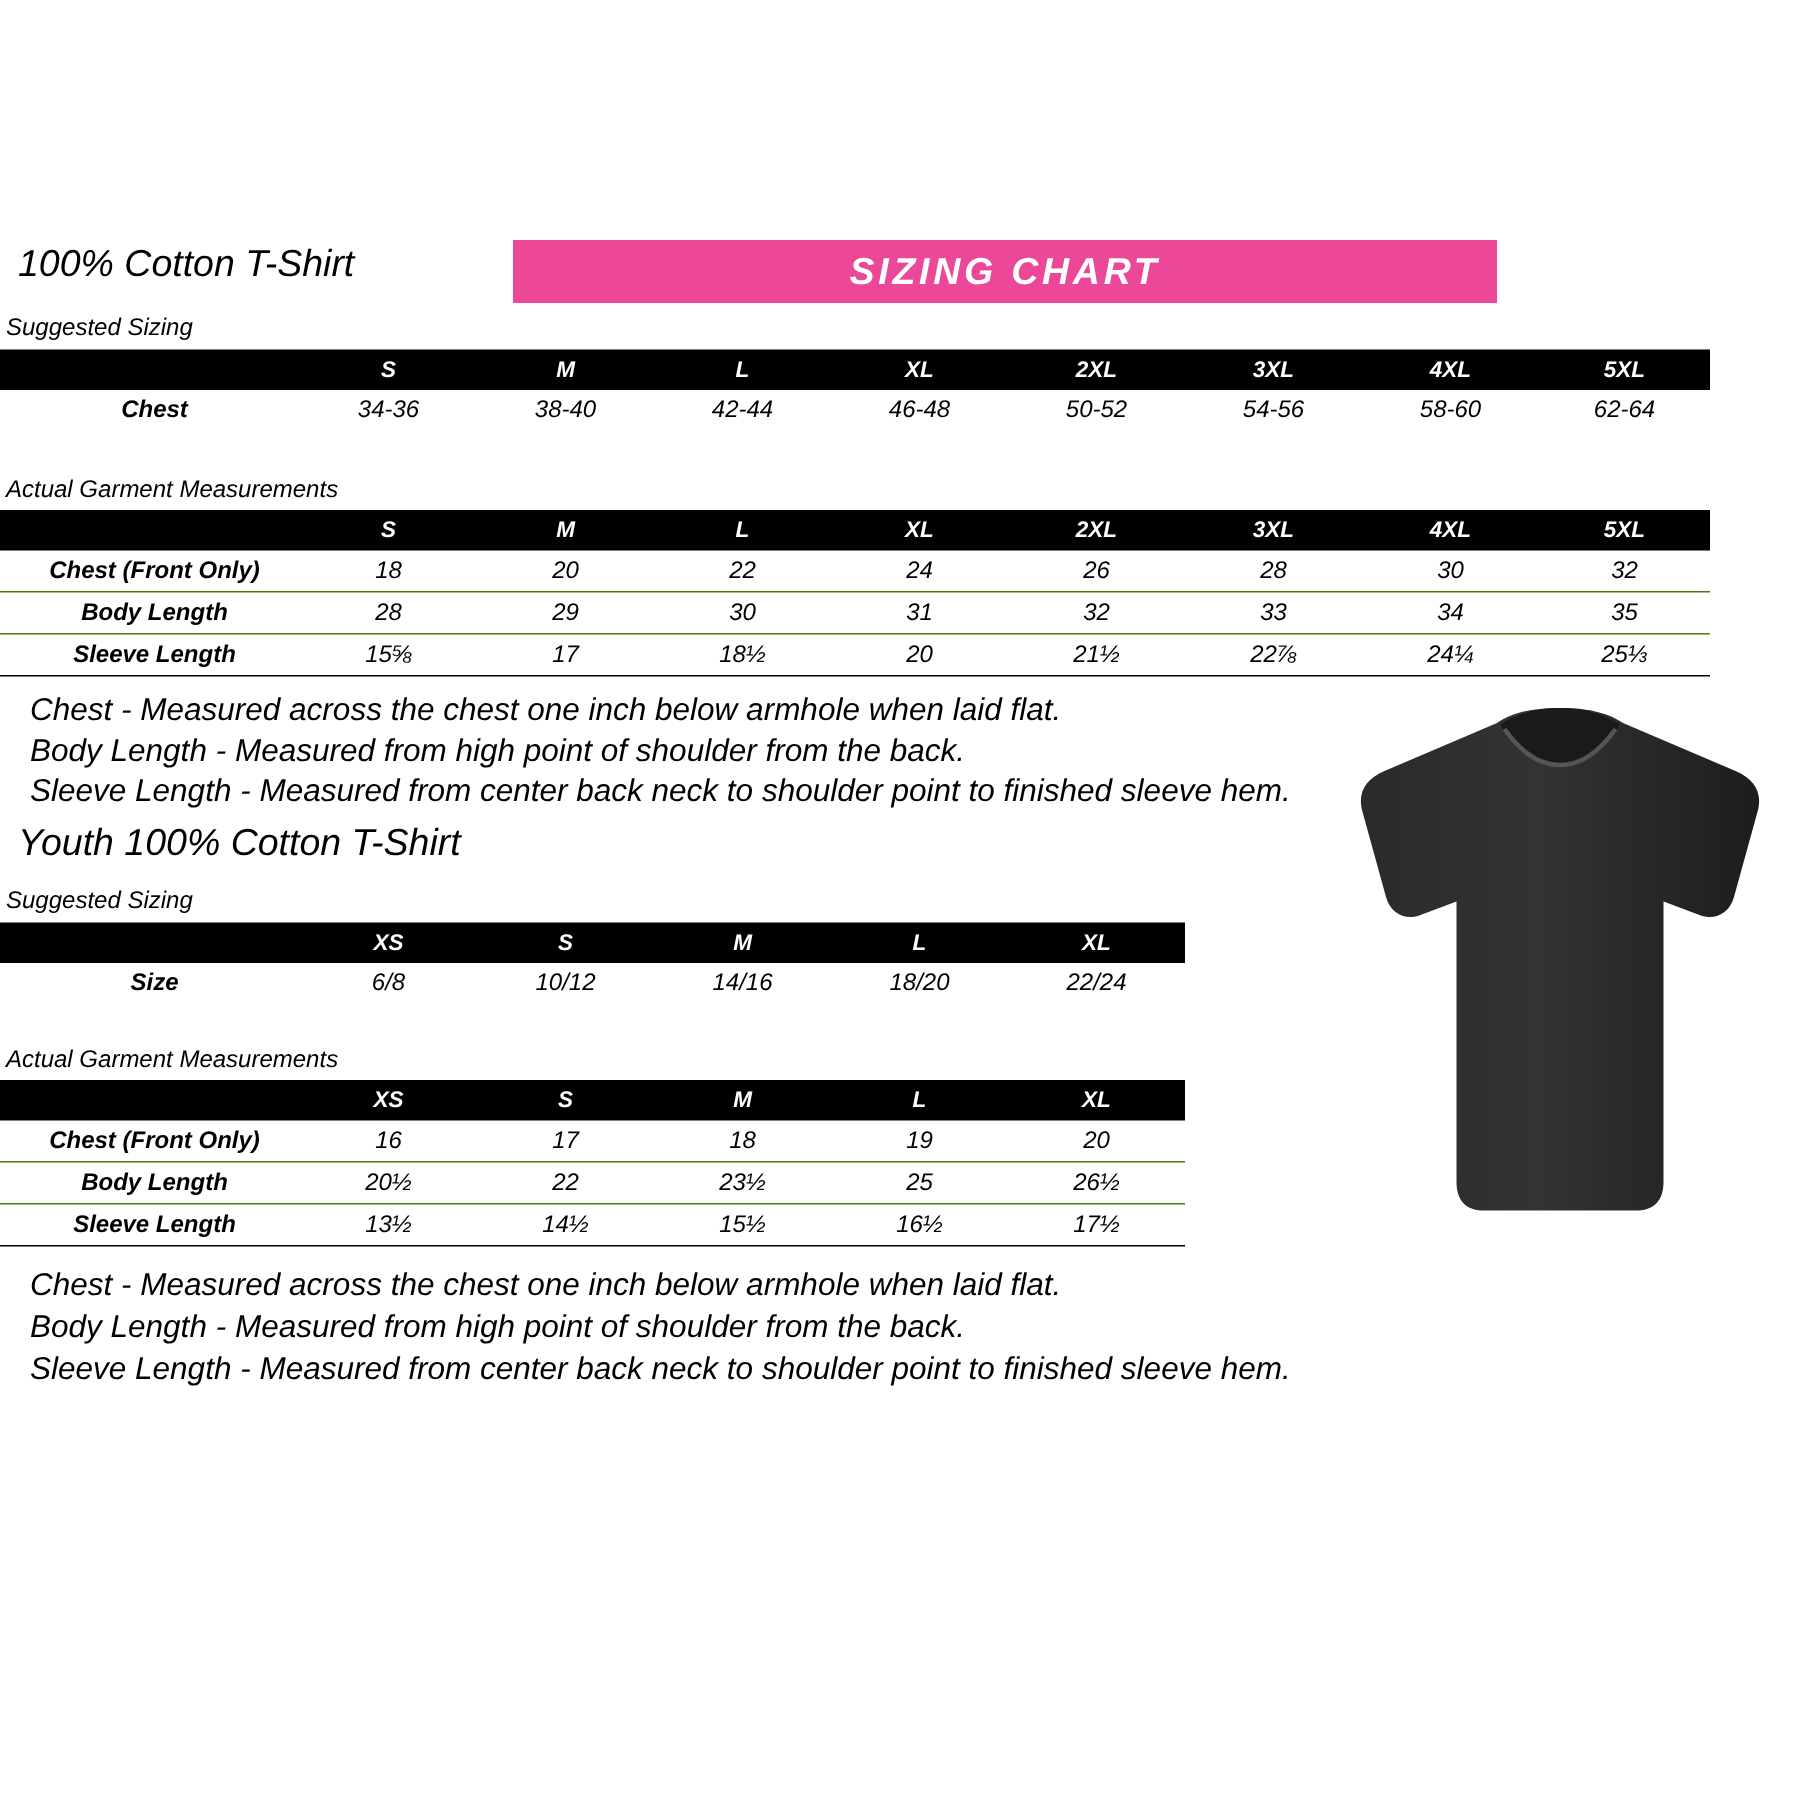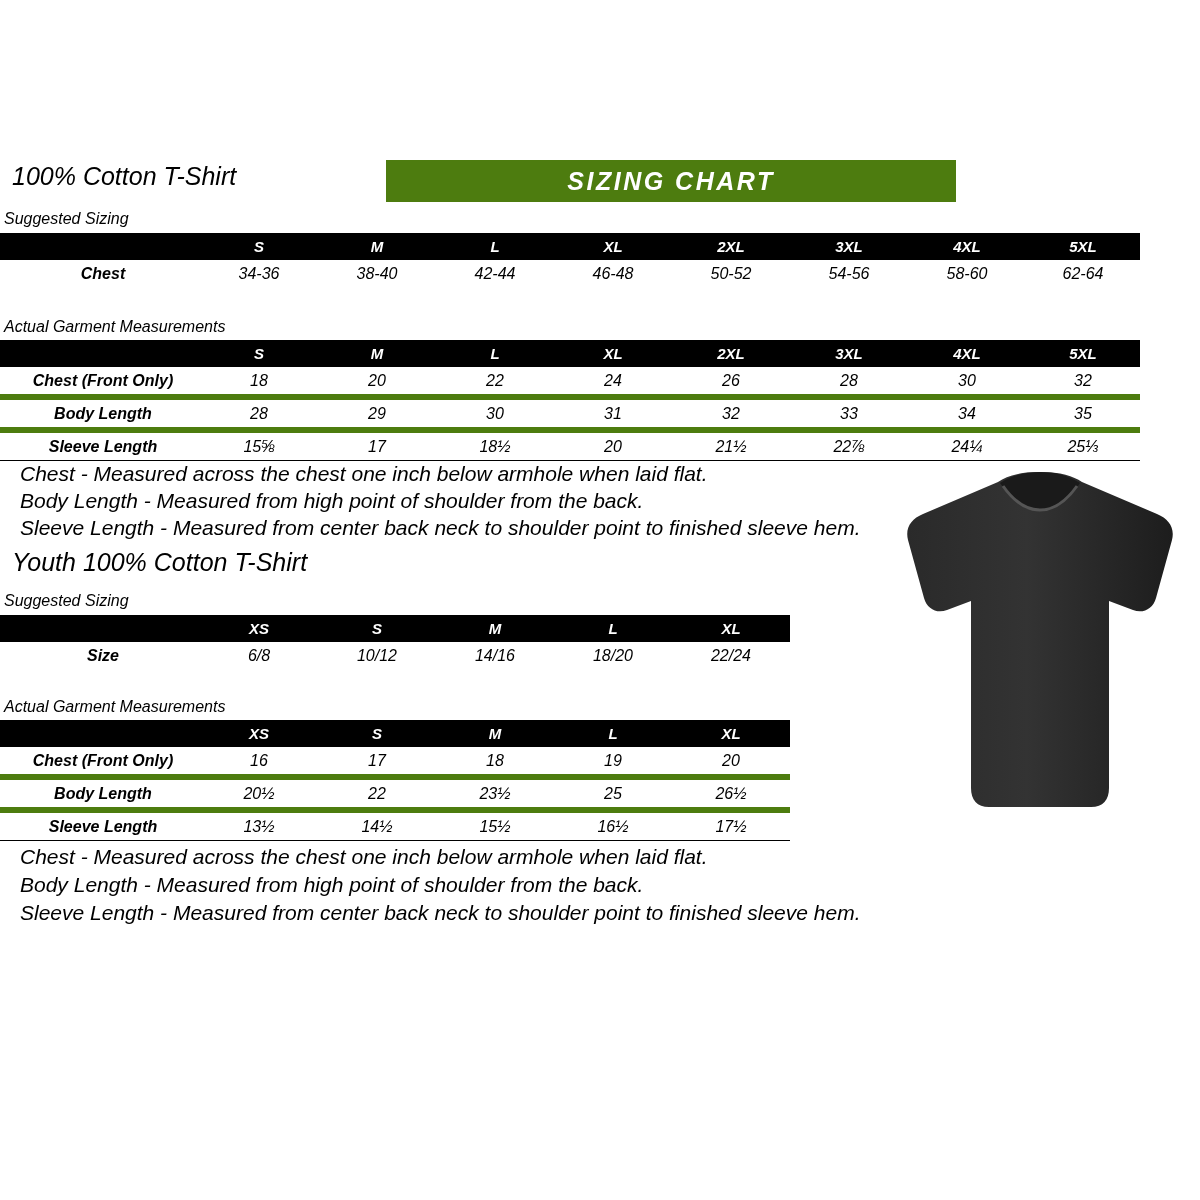--- a/index.html
+++ b/index.html
@@ -37,24 +37,23 @@
     top: 2px;
     font-size: 25px;
     font-weight: 400;
     letter-spacing: 0px;
     white-space: nowrap;
   }
   .sizing-banner {
     position: absolute;
     left: 330px;
     top: 0px;
-    width: 570px;
+    width: 656px;
     height: 42px;
-    background: #4d7c0f;
-    margin-left: 44px;
+    background: #ec4899;
   }
   .sizing-banner span {
     position: absolute;
     left: 0;
     right: 0;
     top: 7px;
     text-align: center;
     color: #ffffff;
     font-size: 25px;
     font-weight: bold;
@@ -95,21 +94,21 @@
   .tbl tbody td {
     height: 27px;
   }
   .tbl tbody td.lbl {
     text-align: center;
     padding-left: 6px;
     font-weight: bold;
     font-size: 16px;
   }
   .rule tbody tr td {
-    border-bottom: 6px solid #4d7c0f;
+    border-bottom: 1px solid #4d7c0f;
   }
   .rule tbody tr:last-child td {
     border-bottom: 1px solid #000000;
   }
 
   
   .note {
     position: absolute;
     font-size: 21px;
     white-space: nowrap;

